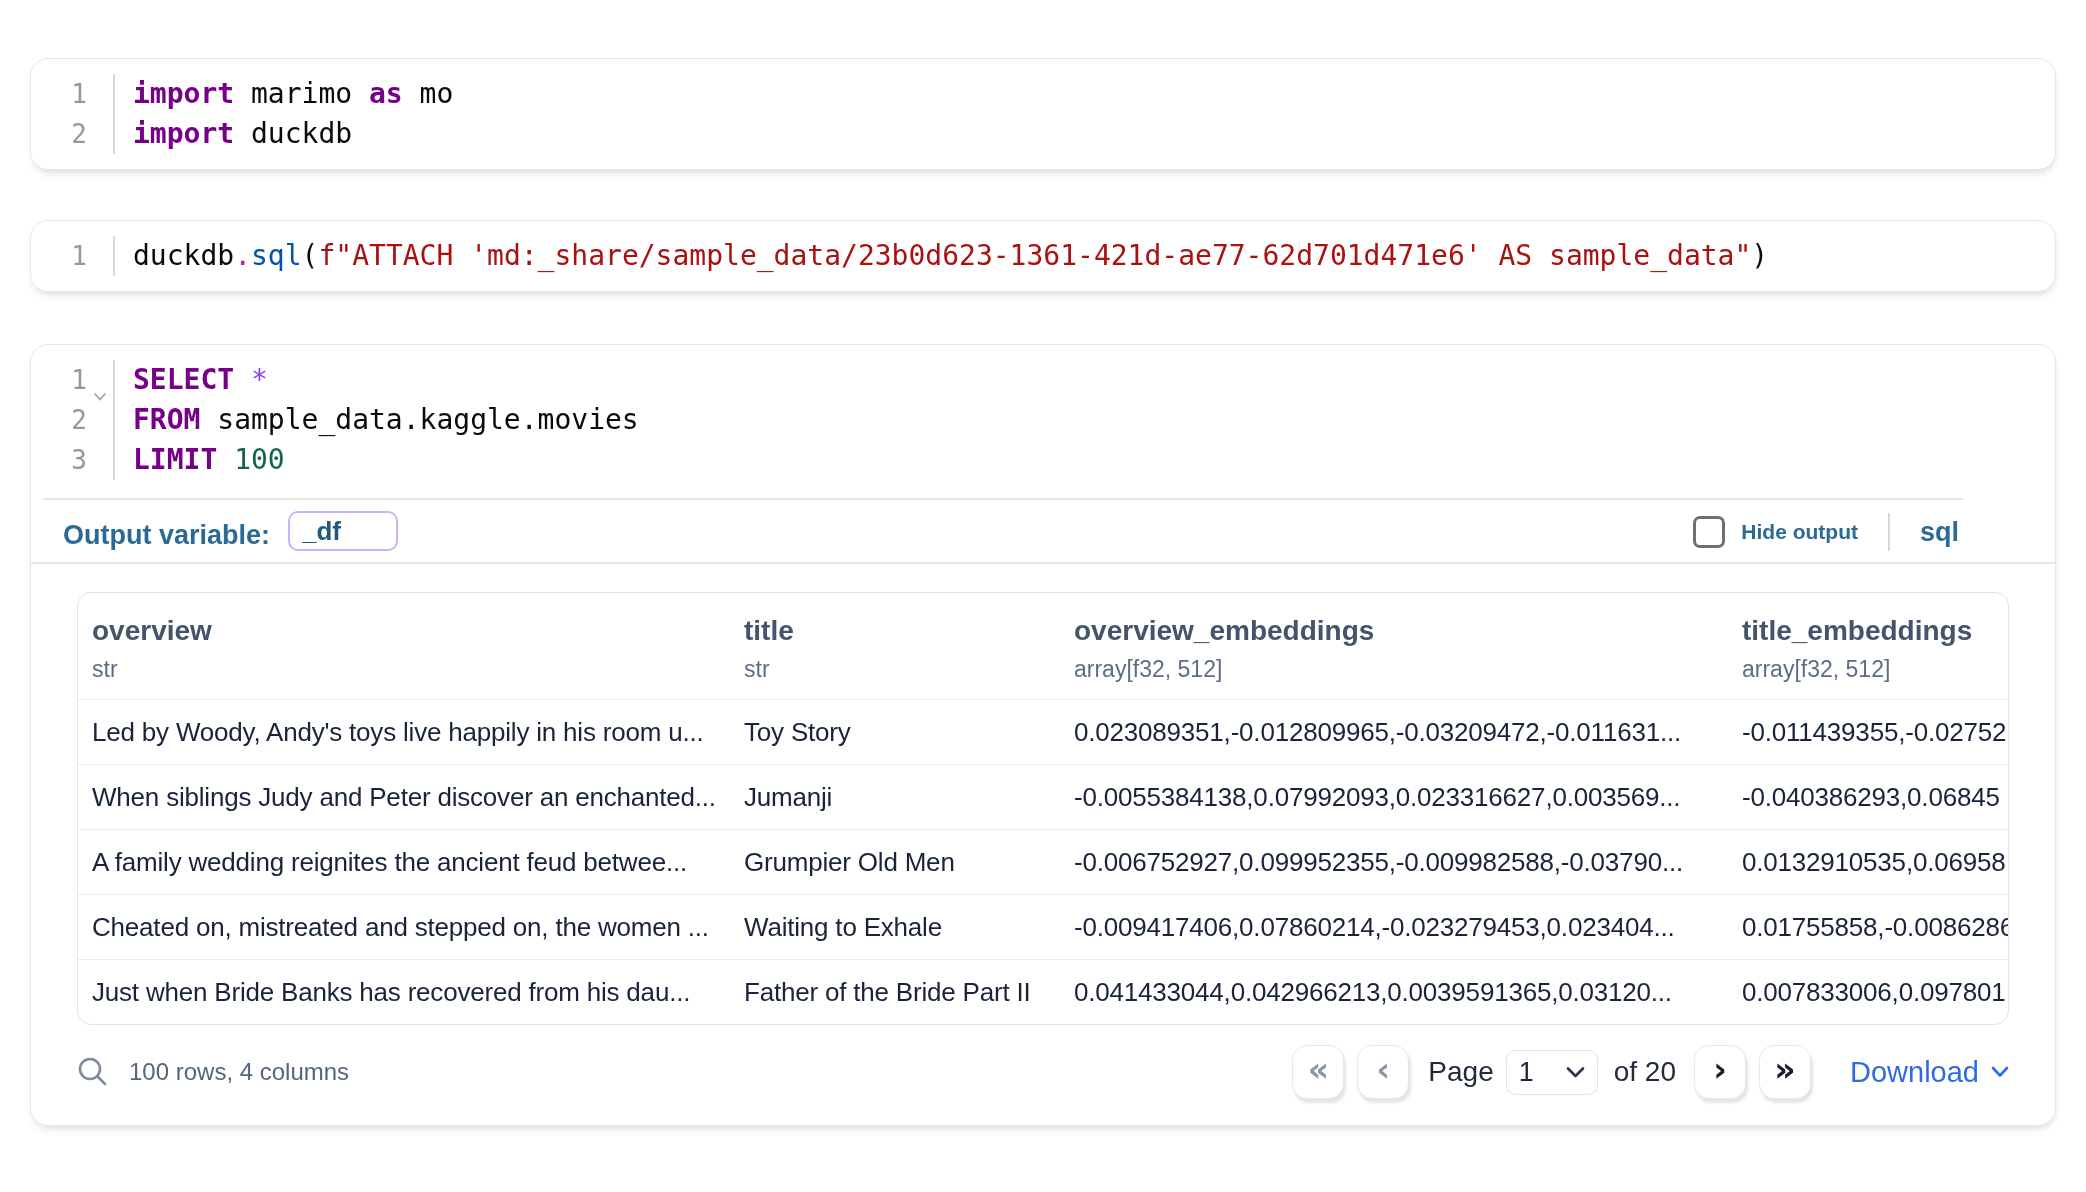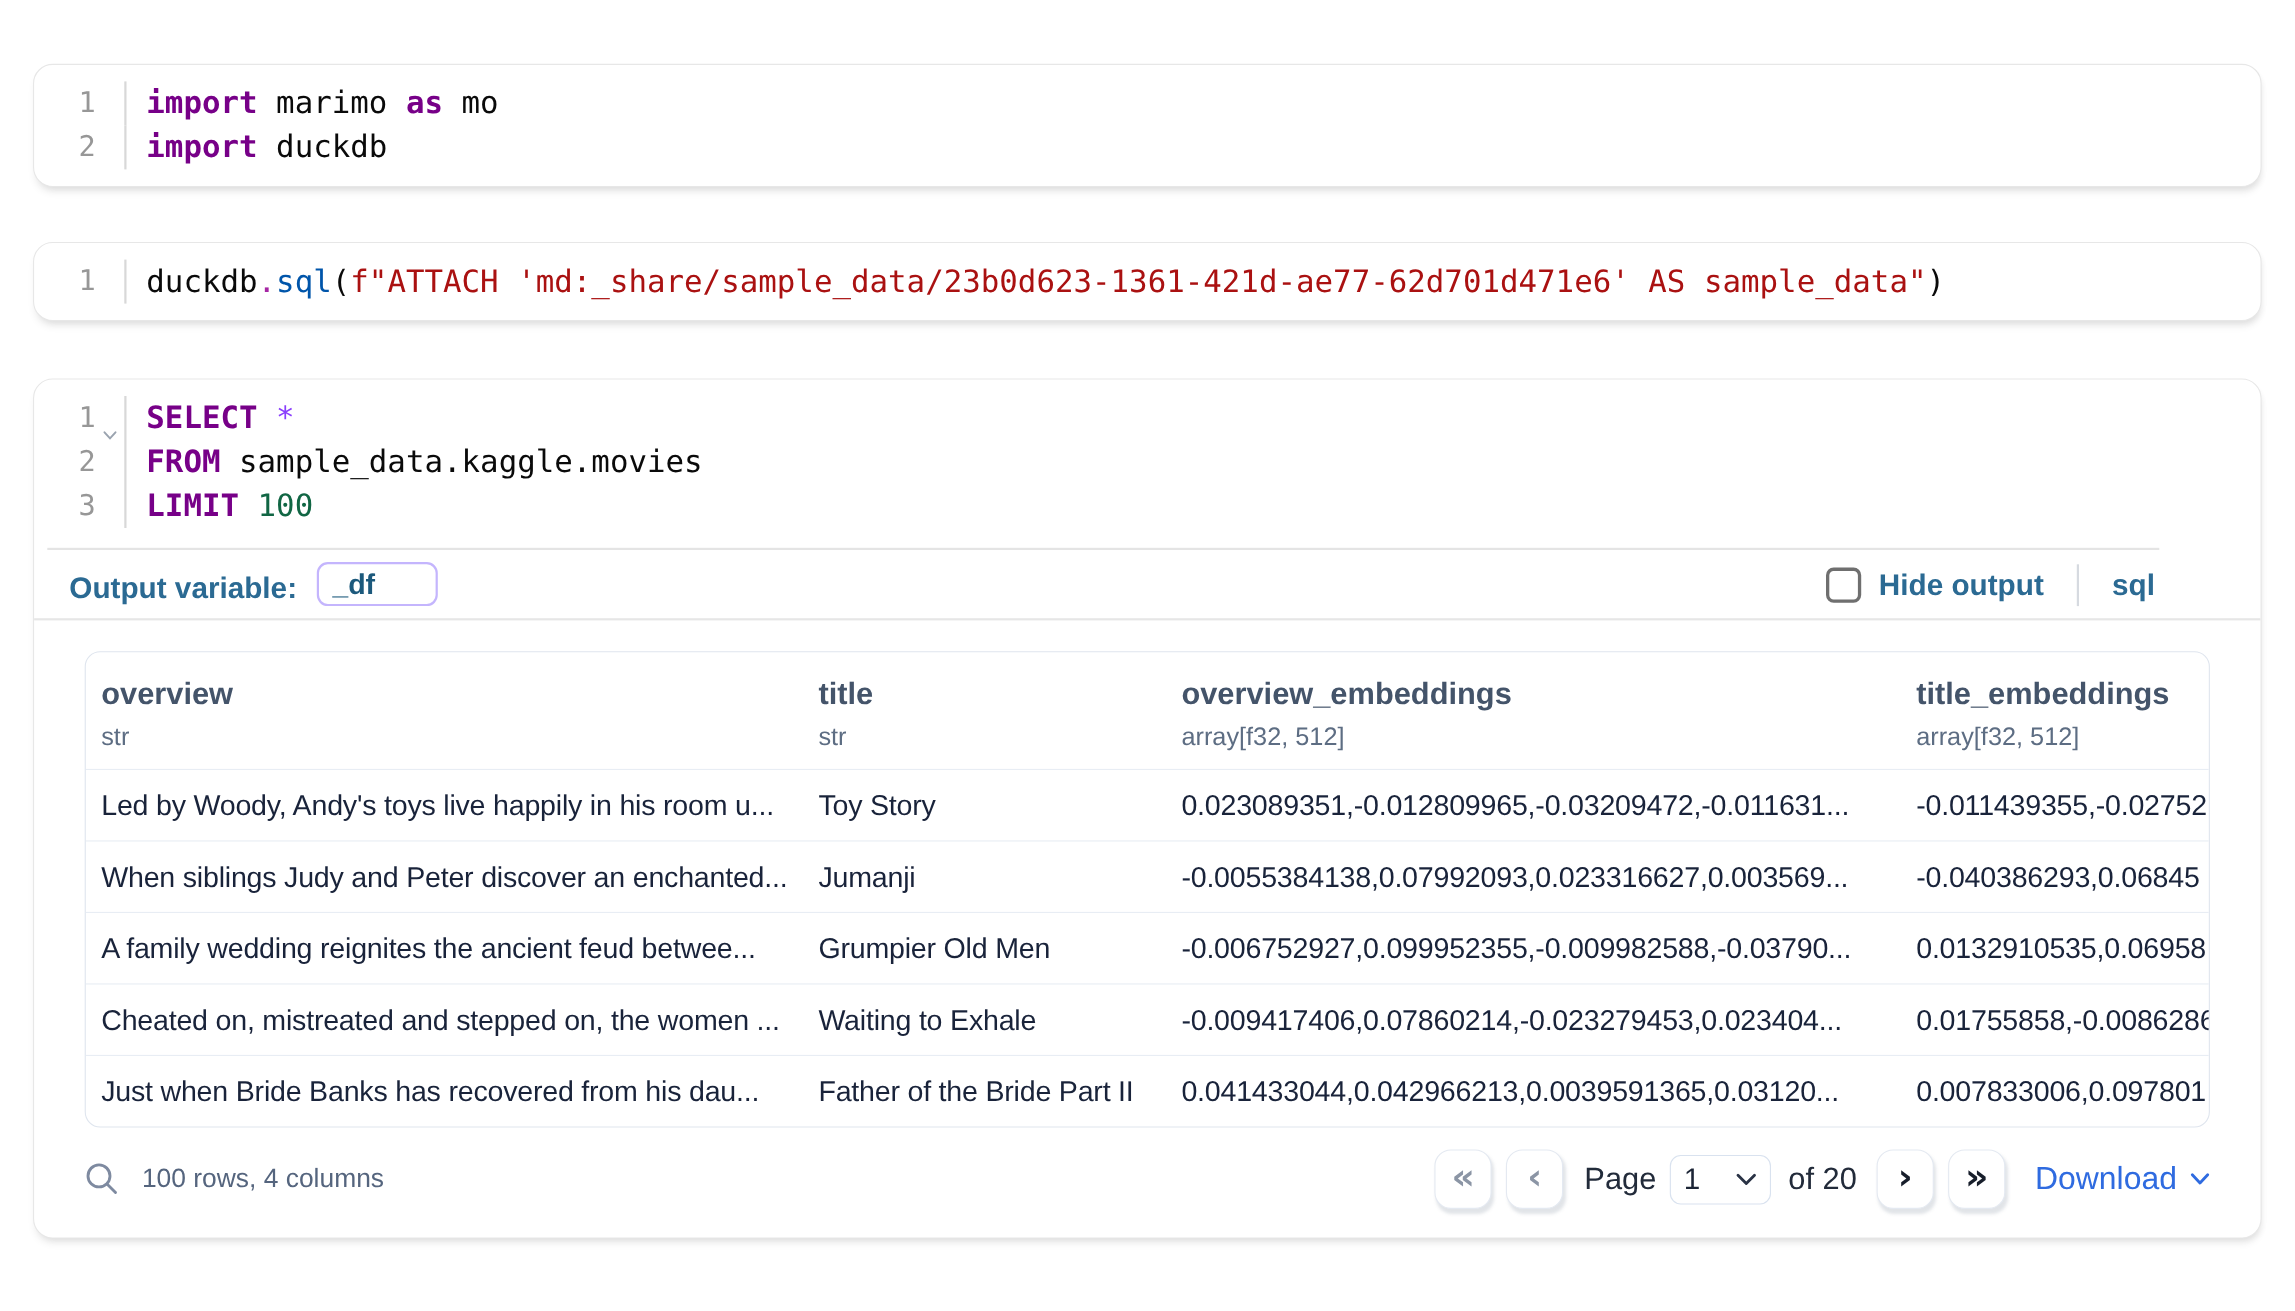--- a/index.html
+++ b/index.html
@@ -25,21 +25,21 @@
   .tk-star{color:#8a3ffc;}
   .tk-dot{color:#a626a4;}
 
   .divider-top{height:2px;background:#e4e4e4;margin:3px 92px 0 12px;}
   .controls{display:flex;align-items:flex-end;padding:11px 0 11px 32px;}
   .ov-label{color:#2b6a93;font-weight:bold;font-size:27px;}
   .ov-input{margin-left:18px;width:82px;height:36px;border:2px solid #c4b5fd;border-radius:10px;
             font-family:"Liberation Sans",sans-serif;font-weight:bold;font-size:26px;color:#1c597c;padding:0 12px;outline:none;background:#fff;}
   .controls-right{margin-left:auto;display:flex;align-items:center;}
   .checkbox{width:26px;height:26px;border:3px solid #6f6f6f;border-radius:7px;background:#fff;}
-  .ho-label{margin-left:16px;color:#2b6a93;font-weight:bold;font-size:27px;}
+  .ho-label{margin-left:16px;color:#2b6a93;font-weight:bold;font-size:21px;}
   .vsep{width:2px;height:38px;background:#d6dae0;margin:0 30px;}
   .lang{color:#2b6a93;font-weight:bold;font-size:27px;margin-right:96px;}
   .divider-full{height:2px;background:#e6e6e6;}
 
   .output{padding:28px 46px 0 46px;}
   .dtable{border:1.5px solid #dfe5ee;border-radius:14px;overflow:hidden;}
   .thead{display:grid;grid-template-columns:652px 330px 668px 1fr;padding:22px 0 16px 0;}
   .th{min-width:0;}
   .th-name{font-size:28px;font-weight:bold;color:#44546a;padding-left:14px;white-space:nowrap;overflow:hidden;}
   .th-type{font-size:23px;color:#5d6d83;padding-left:14px;margin-top:9px;white-space:nowrap;overflow:hidden;}
@@ -51,21 +51,21 @@
   .summary{margin-left:14px;font-size:24px;color:#55657e;}
   .pager{margin-left:auto;display:flex;align-items:center;}
   .pbtn{width:52px;height:54px;border:1.5px solid #e4e9f1;border-radius:15px;background:#fff;
         box-shadow:2px 4px 3px rgba(120,130,150,.22);display:flex;align-items:center;justify-content:center;
         font-size:33px;font-weight:bold;color:#171e2b;margin-right:13px;font-family:"DejaVu Sans",sans-serif;cursor:pointer;padding:0 0 5px 0;}
   .pbtn.disabled{color:#8b95a5;}
   .page-label{font-size:28px;color:#222b3a;margin:0 12px 0 6px;}
   .page-select{width:66px;height:43px;border:1.5px solid #d9e2ef;border-radius:10px;display:flex;align-items:center;
                justify-content:space-between;padding:0 12px;font-size:27px;color:#1c2536;background:#fff;cursor:pointer;}
   .of-label{font-size:28px;color:#222b3a;margin:0 18px 0 16px;}
-  .download{display:flex;align-items:center;color:#2f6be0;font-size:29px;margin-left:8px;gap:12px;background:none;border:none;cursor:pointer;font-family:"Liberation Sans",sans-serif;}
+  .download{display:flex;align-items:center;color:#2f6be0;font-size:29px;margin-left:20px;gap:12px;background:none;border:none;cursor:pointer;font-family:"Liberation Sans",sans-serif;}
 </style>
 </head>
 <body>
 
 <div class="cell cell-1">
   <div class="editor">
       <div class="cl">
         <span class="ln">1</span>
         <span class="cd"><span class="tk-kw">import</span><span class="tk-pl"> marimo </span><span class="tk-kw">as</span><span class="tk-pl"> mo</span></span>
       </div>

